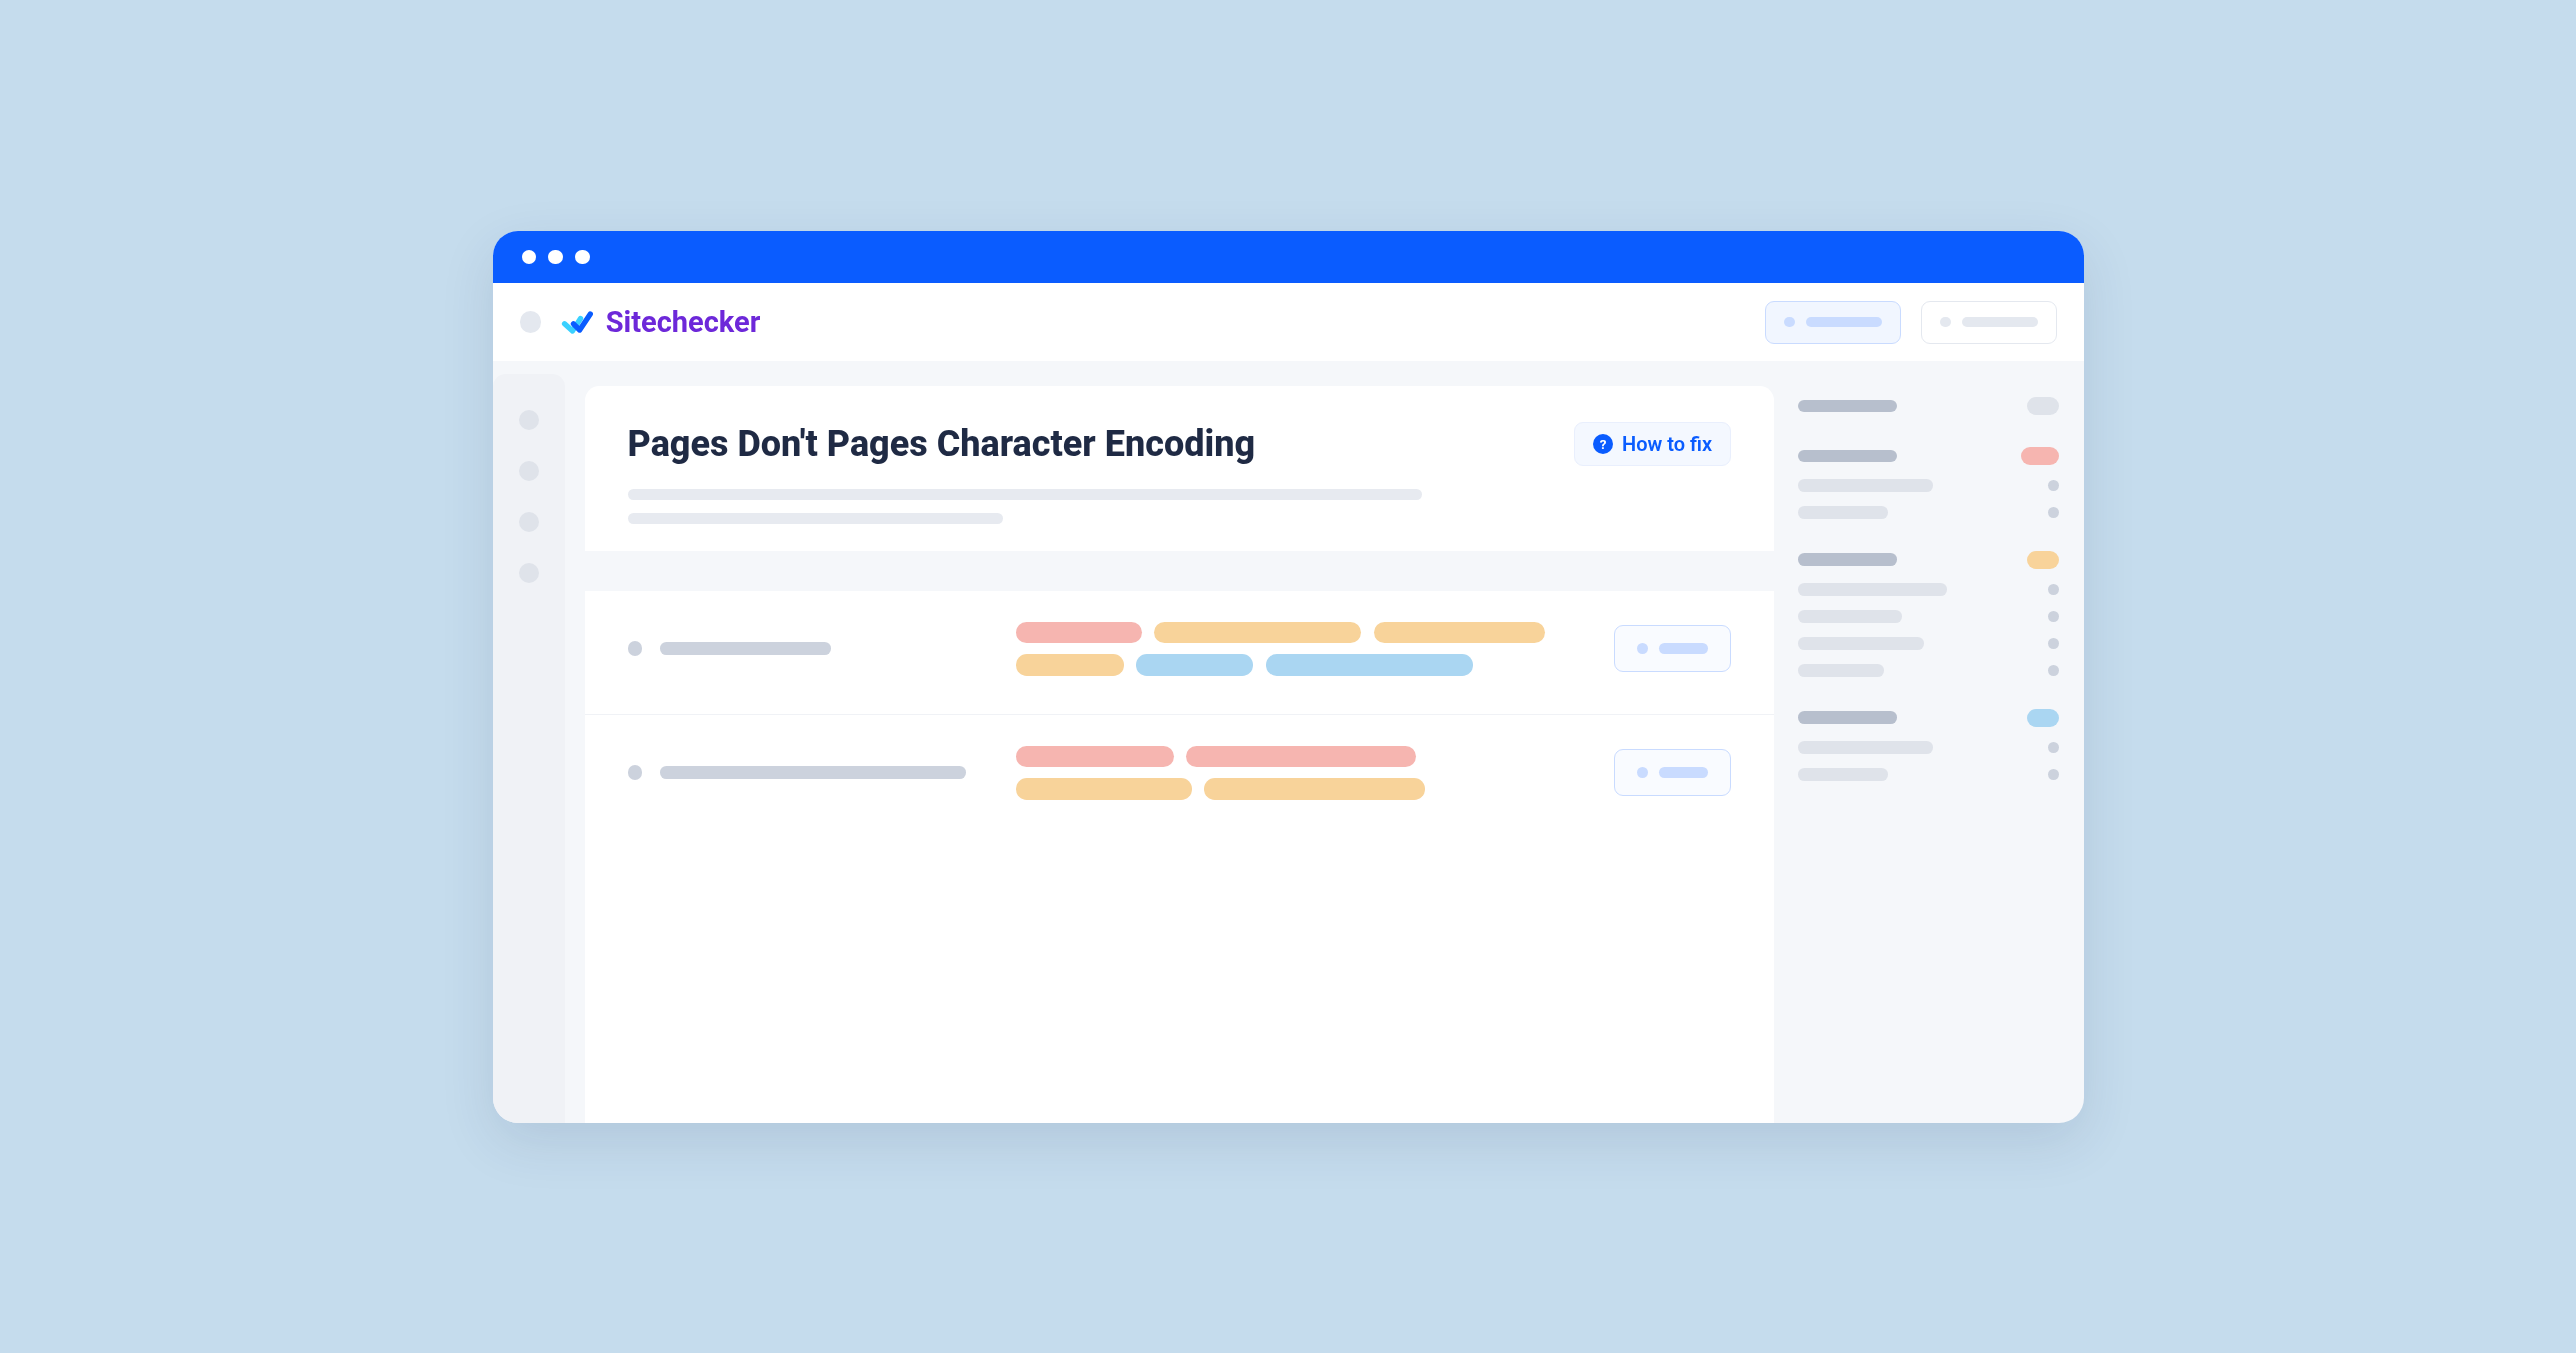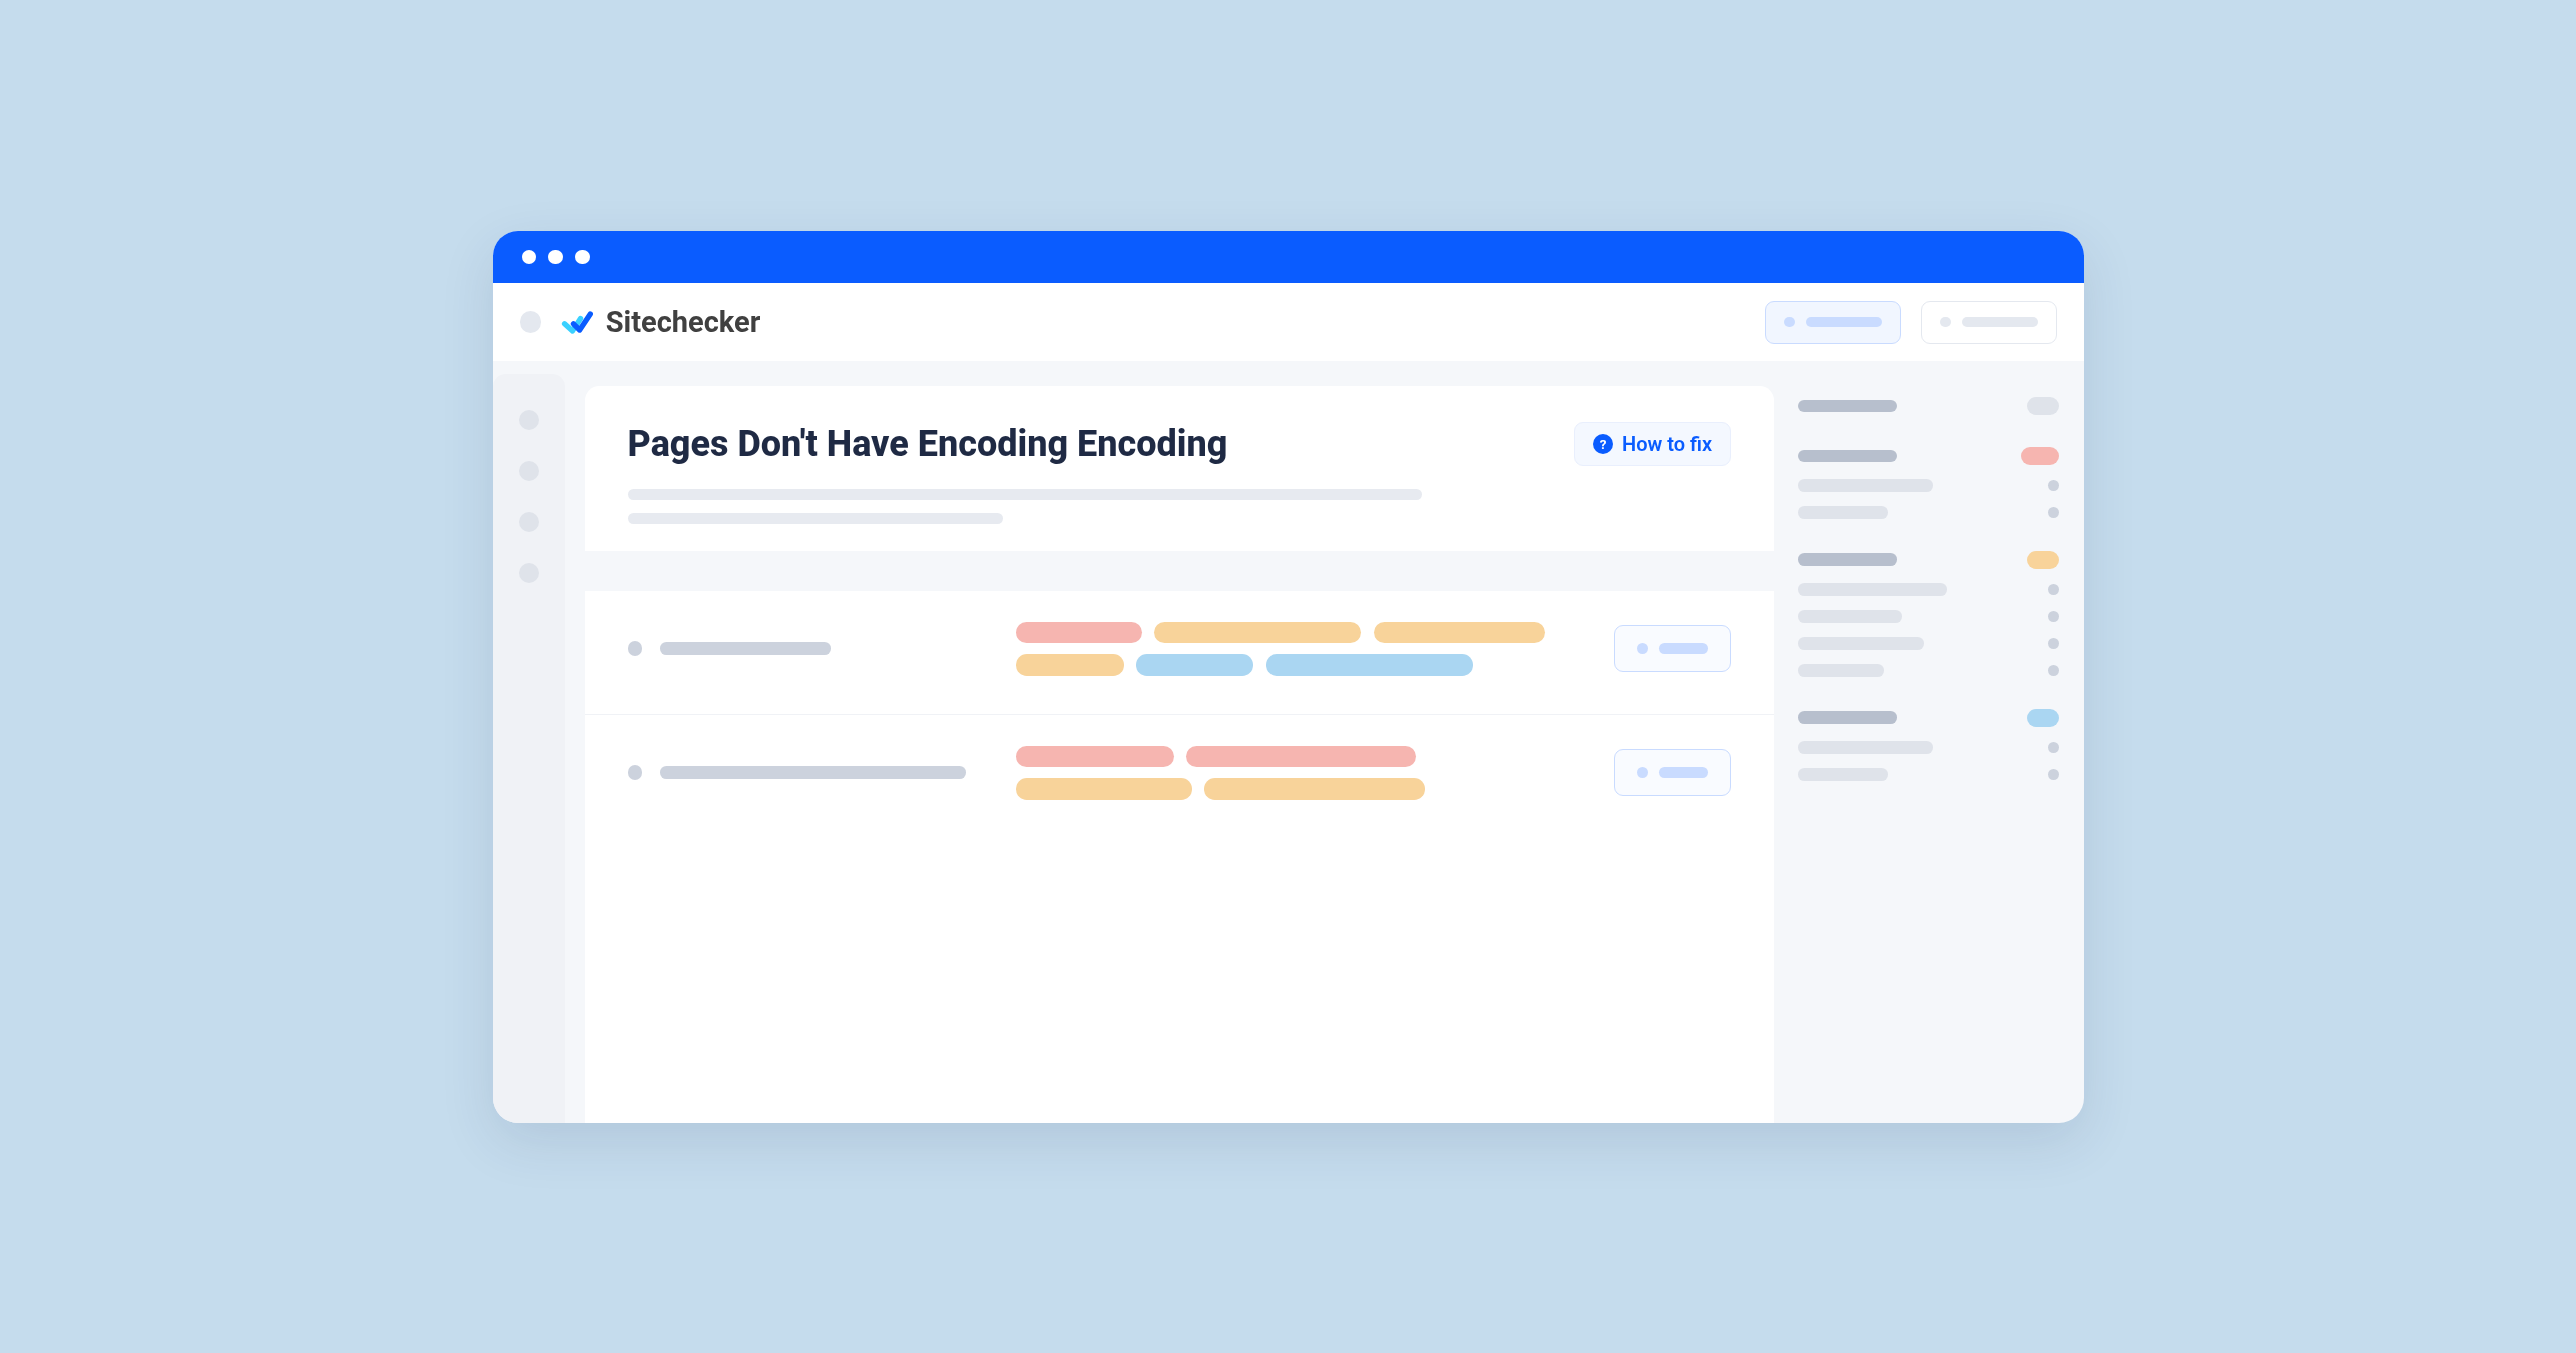--- a/index.html
+++ b/index.html
@@ -55,21 +55,21 @@
   align-items: center;
   gap: 12.6px;
 }
 .logo-mark {
   width: 32px;
   height: 32px;
 }
 .brand-name {
   font-size: 29px;
   font-weight: 700;
-  color: #404040;
+  color: #6d28d9;
 }
 .header-spacer { flex: 1; }
 .header-btn {
   height: 43px;
   border-radius: 9px;
   display: flex;
   align-items: center;
   padding: 0 18px;
   gap: 10.8px;
 }
@@ -310,21 +310,21 @@
       <div class="sidebar-dot"></div>
       <div class="sidebar-dot"></div>
       <div class="sidebar-dot"></div>
       <div class="sidebar-dot"></div>
     </div>
 
     <div class="main-area">
       <div class="content-col">
         <div class="content-header">
           <div class="title-row">
-            <h1 class="page-title">Pages Don't Have Encoding Encoding</h1>
+            <h1 class="page-title">Pages Don't Pages Character Encoding</h1>
             <div class="howtofix-btn">
               <span class="help-icon">?</span>
               <span>How to fix</span>
             </div>
           </div>
           <div class="desc-lines">
             <div class="desc-line l1"></div>
             <div class="desc-line l2"></div>
           </div>
         </div>

